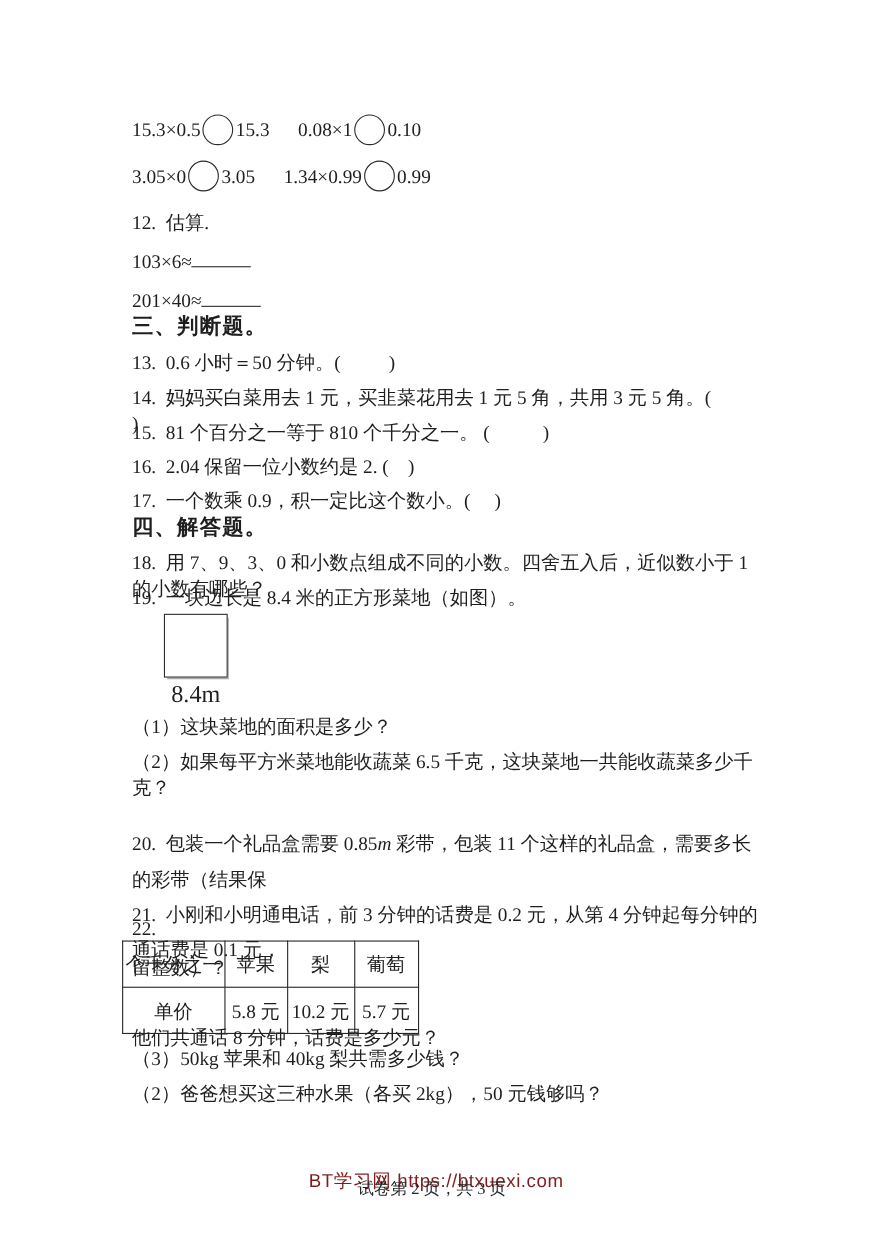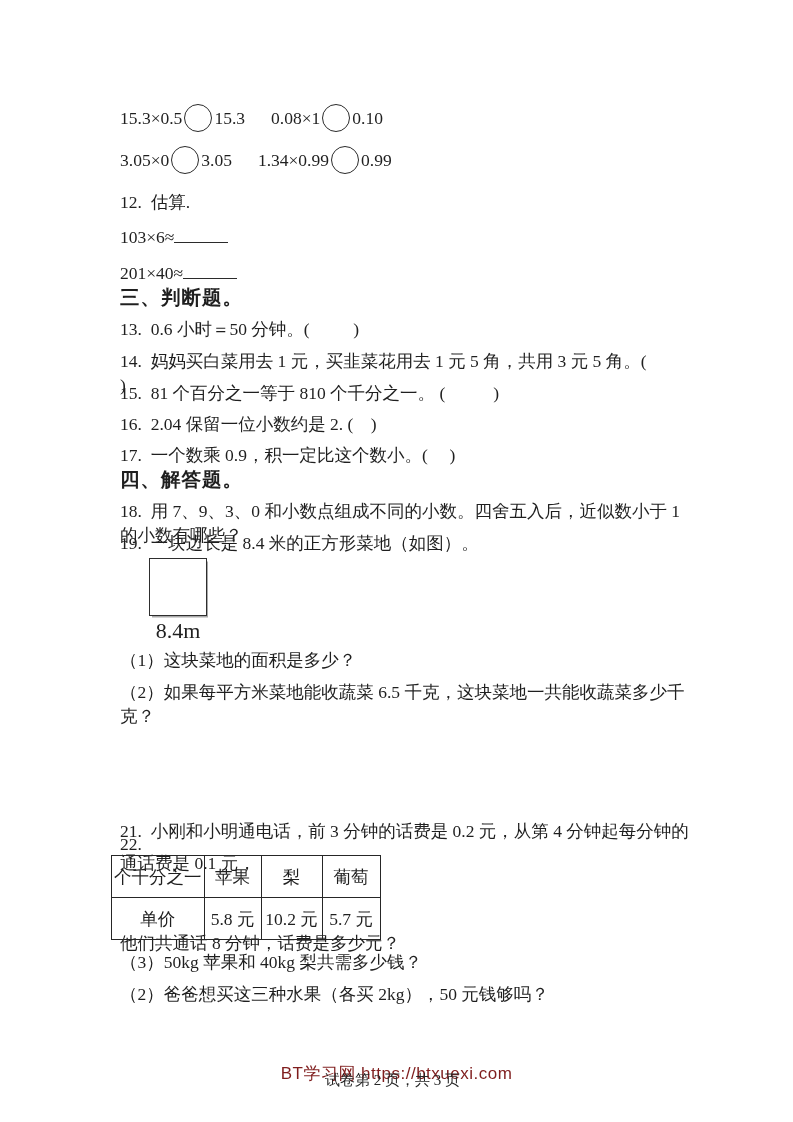--- a/index.html
+++ b/index.html
@@ -88,20 +88,24 @@
   <div class="line heading" style="top:468px;">四、解答题。</div>
   <div class="line" style="top:499px;">18.  用 7、9、3、0 和小数点组成不同的小数。四舍五入后，近似数小于 1 的小数有哪些？</div>
   <div class="line" style="top:531px;">19.  一块边长是 8.4 米的正方形菜地（如图）。</div>
 
   <div class="square-figure"></div>
   <div class="square-label">8.4m</div>
 
   <div class="line" style="top:648px;">（1）这块菜地的面积是多少？</div>
   <div class="line" style="top:680px;">（2）如果每平方米菜地能收蔬菜 6.5 千克，这块菜地一共能收蔬菜多少千克？</div>
 
+  <div class="line two-line" style="top:703px;">
+    <div><span>20.  包装一个礼品盒需要 0.85</span><span class="var-italic">m</span><span> 彩带，包装 11 个这样的礼品盒，需要多长的彩带（结果保</span></div>
+    <div>留整数）？</div>
+  </div>
 
   <div class="line two-line" style="top:767px;">
     <div>21.  小刚和小明通电话，前 3 分钟的话费是 0.2 元，从第 4 分钟起每分钟的通话费是 0.1 元，</div>
     <div>他们共通话 8 分钟，话费是多少元？</div>
   </div>
 
   <div class="line" style="top:832px;">22.</div>
 
   <table class="fruit">
     <tbody>

